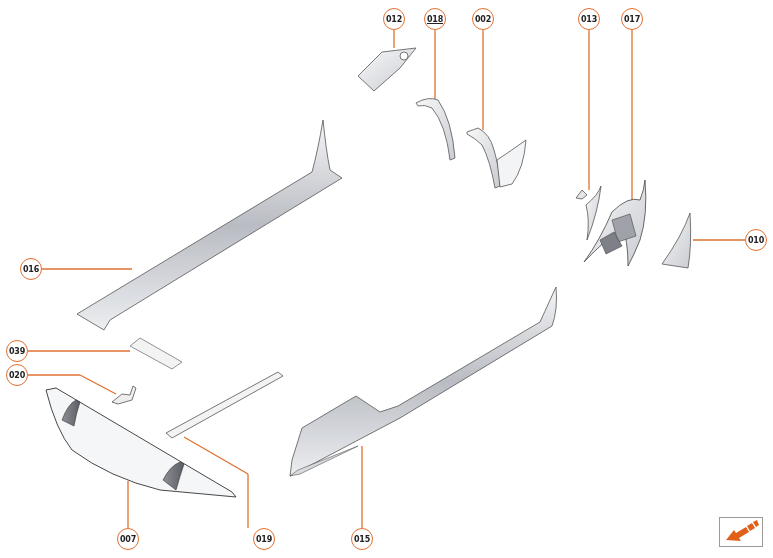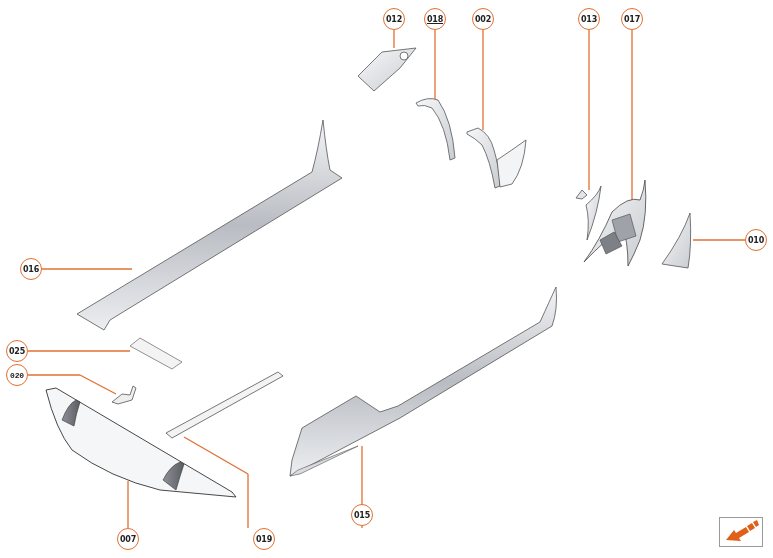--- a/index.html
+++ b/index.html
@@ -84,25 +84,25 @@
   <path d="M290,476 L298,470 L358,446 L300,474 Z" fill="#d8dadd" stroke="#555" stroke-width="0.6"></path>
 </svg>
 
 <div class="callout" style="left:383px;top:8px;">012</div>
 <div class="callout" style="left:424px;top:8px;text-decoration:underline;">018</div>
 <div class="callout" style="left:472px;top:8px;">002</div>
 <div class="callout" style="left:578px;top:8px;">013</div>
 <div class="callout" style="left:621px;top:8px;">017</div>
 <div class="callout" style="left:745px;top:229px;">010</div>
 <div class="callout" style="left:20px;top:258px;">016</div>
-<div class="callout" style="left:6px;top:340px;">025</div>
-<div class="callout" style="left:6px;top:364px;font-family:Liberation Mono, monospace;">020</div>
+<div class="callout" style="left:6px;top:340px;">039</div>
+<div class="callout" style="left:6px;top:364px;">020</div>
 <div class="callout" style="left:117px;top:528px;">007</div>
 <div class="callout" style="left:237px;top:528px;margin-left:16px;">019</div>
-<div class="callout" style="left:351px;top:504px;">015</div>
+<div class="callout" style="left:351px;top:528px;">015</div>
 
 <div class="nav-btn">
   <svg width="42" height="28" viewBox="0 0 42 28">
     <path d="M6,22 L14,12 L16,15 L26,9 L29,14 L19,20 L21,23 Z" fill="#e0601a"></path>
     <path d="M27,8 L32,5 L35,10 L30,13 Z" fill="#e0601a"></path>
     <path d="M33,4 L37,2 L39,7 L36,9 Z" fill="#e0601a"></path>
   </svg>
 </div>
 
 </body></html>

